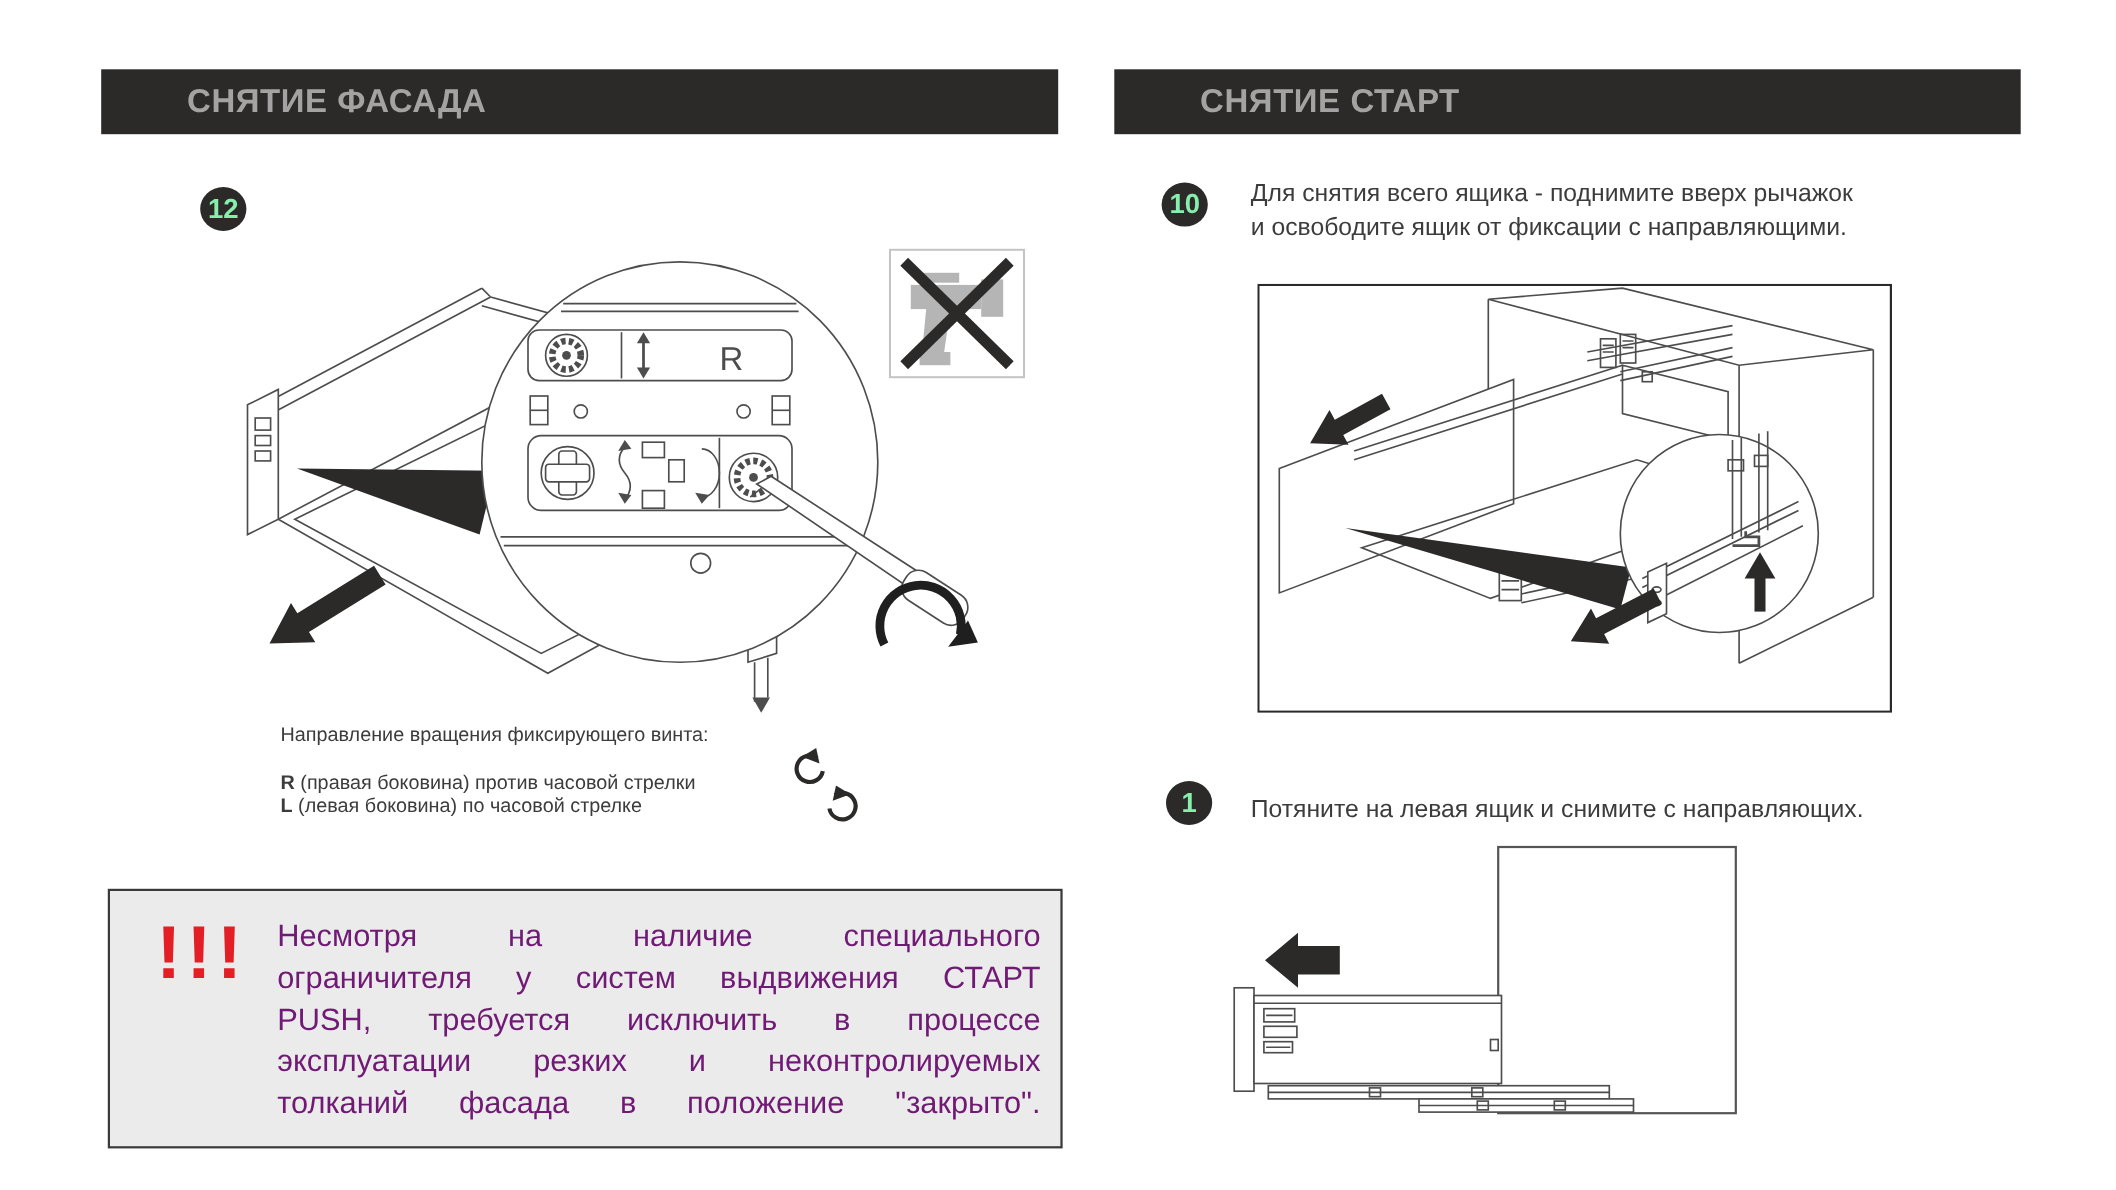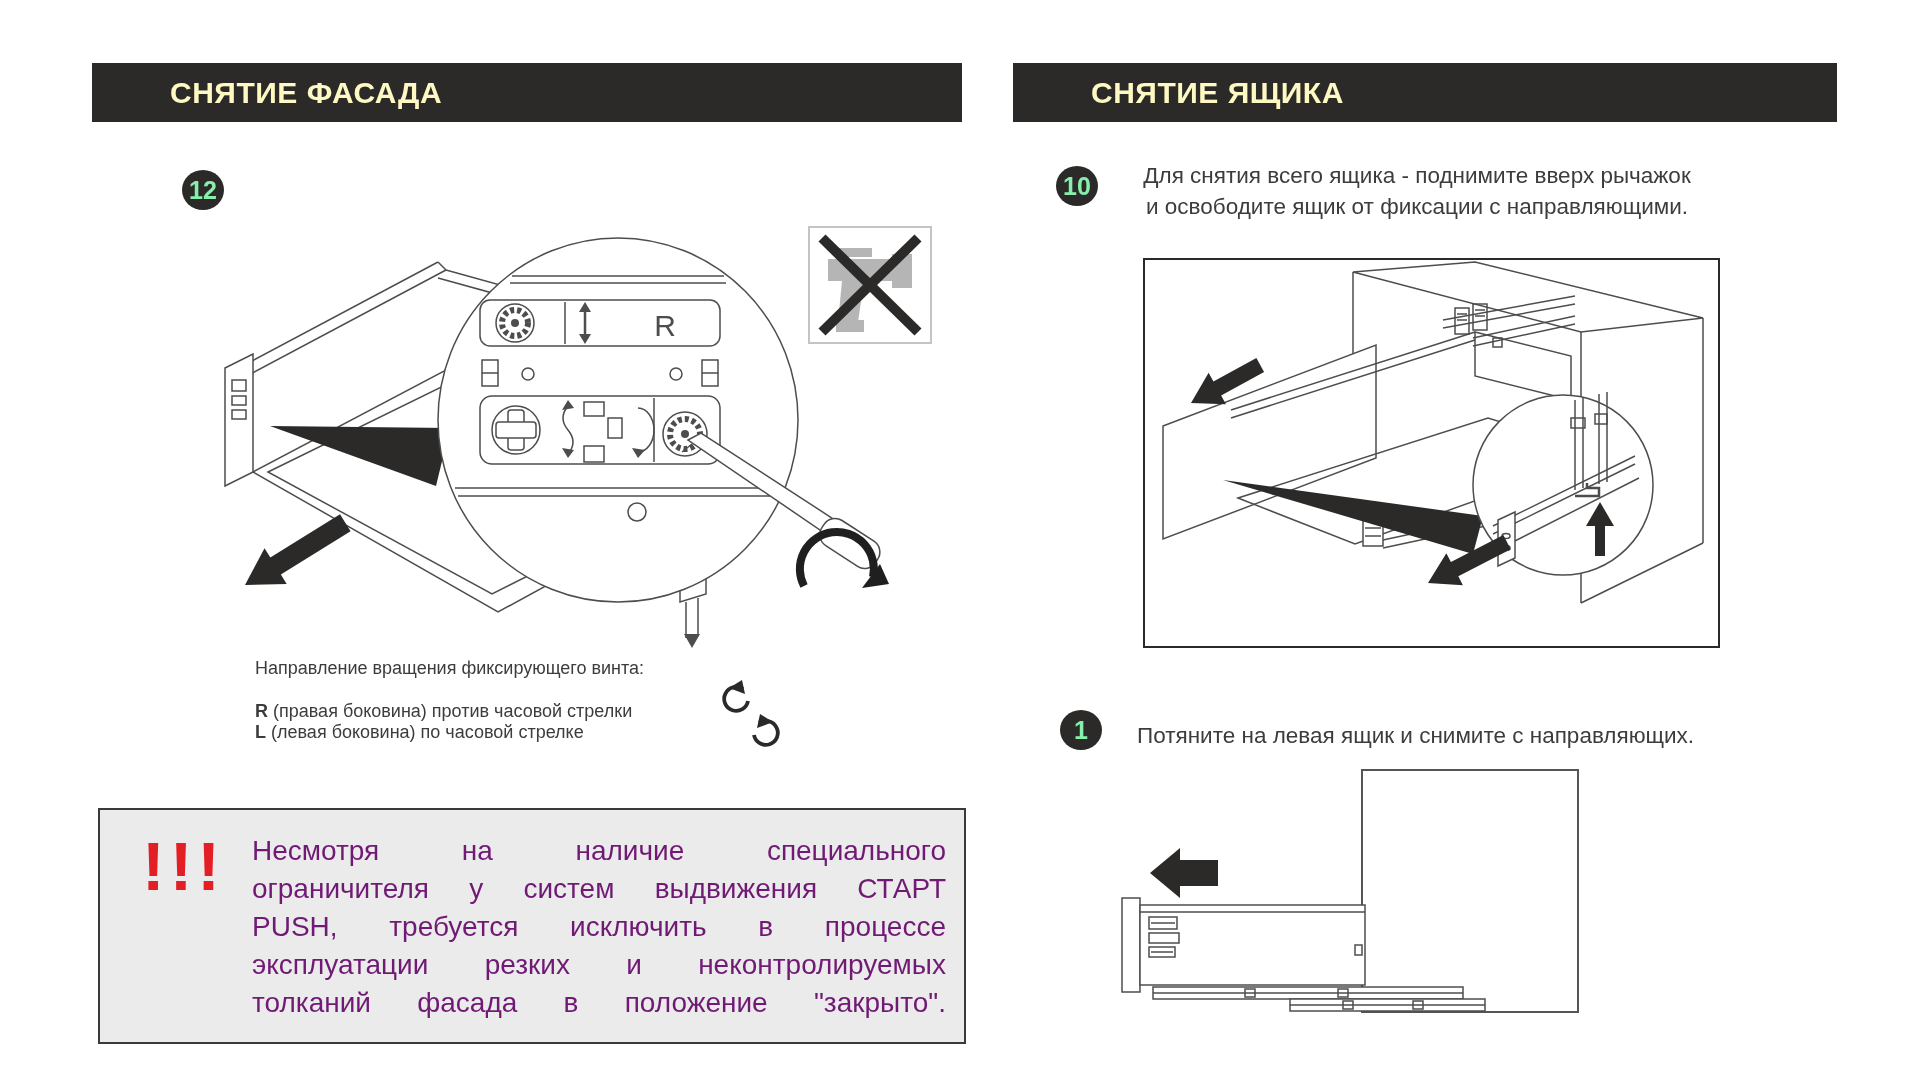--- a/index.html
+++ b/index.html
@@ -1,20 +1,20 @@
 <!DOCTYPE html>
 <html><head>
 <meta charset="utf-8">
 <style>
   html,body{margin:0;padding:0;background:#ffffff;}
   #page{position:relative;width:1924px;height:1082px;background:#ffffff;overflow:hidden;
         font-family:"Liberation Sans","DejaVu Sans",sans-serif;color:#3c3c3c;}
   .abs{position:absolute;}
   .header-bar{background:#2b2a29;height:59px;display:flex;align-items:center;}
-  .header-bar span{color:#fef9c3;font-weight:bold;font-size:30px;letter-spacing:0.5px;padding-left:78px;white-space:nowrap;}
+  .header-bar span{color:#a3a3a3;font-weight:bold;font-size:30px;letter-spacing:0.5px;padding-left:78px;white-space:nowrap;}
   .badge{width:42px;height:40px;background:#2b2a29;border-radius:50%;display:flex;align-items:center;justify-content:center;
          color:#86efac;font-weight:bold;font-size:25px;}
   .step-text{font-size:22.5px;line-height:1.38;white-space:pre-line;color:#3c3c3c;}
   .note-line{font-size:18px;color:#3c3c3c;white-space:nowrap;}
   .note-line b{font-weight:bold;}
   .warning-box{background:#ebebeb;border:2px solid #3a3a3a;width:864px;height:232px;}
   .warning-marks{font-size:68px;font-weight:bold;color:#e31e24;letter-spacing:5px;line-height:1;}
   .warning-text{font-size:28px;line-height:1.36;color:#701a75;white-space:pre-line;
                 text-align:justify;text-align-last:justify;width:694px;}
   svg{display:block;}
@@ -155,27 +155,27 @@
   <div class="abs warning-box" style="left:98px;top:808px;">
     <div class="abs warning-marks" style="left:42px;top:22px;">!!!</div>
     <div class="abs warning-text" style="left:152px;top:22px;">Несмотря на наличие специального
 ограничителя у систем выдвижения СТАРТ
 PUSH, требуется исключить в процессе
 эксплуатации резких и неконтролируемых
 толканий фасада в положение "закрыто".</div>
   </div>
 
   <div class="abs header-bar" style="left:1013px;top:63px;width:824px;">
-    <span>СНЯТИЕ ЯЩИКА</span>
+    <span>СНЯТИЕ СТАРТ</span>
   </div>
 
   <div class="abs badge" style="left:1056px;top:166px;">
     <span>10</span>
   </div>
-  <div class="abs step-text" style="left:1137px;top:160px;width:560px;text-align:center;">Для снятия всего ящика - поднимите вверх рычажок
+  <div class="abs step-text" style="left:1137px;top:160px;width:560px;">Для снятия всего ящика - поднимите вверх рычажок
 и освободите ящик от фиксации с направляющими.</div>
 
   <svg class="abs" style="left:1143px;top:258px;" width="577" height="390" viewBox="0 0 577 390">
     <rect x="1" y="1" width="575" height="388" fill="#ffffff" stroke="#2b2a29" stroke-width="2"></rect>
 
     <g>
       <polygon class="lnw" points="210,14 332,4 560,60 438,74"></polygon>
       <path class="ln" d="M210,14 V120 M438,74 V345 M560,60 V285 M438,345 L560,285"></path>
       <path class="ln" d="M300,62 L432,38 M300,70 L432,46 M330,80 L432,58 M330,88 L432,66"></path>
       <rect class="ln" x="312" y="50" width="14" height="26"></rect>

